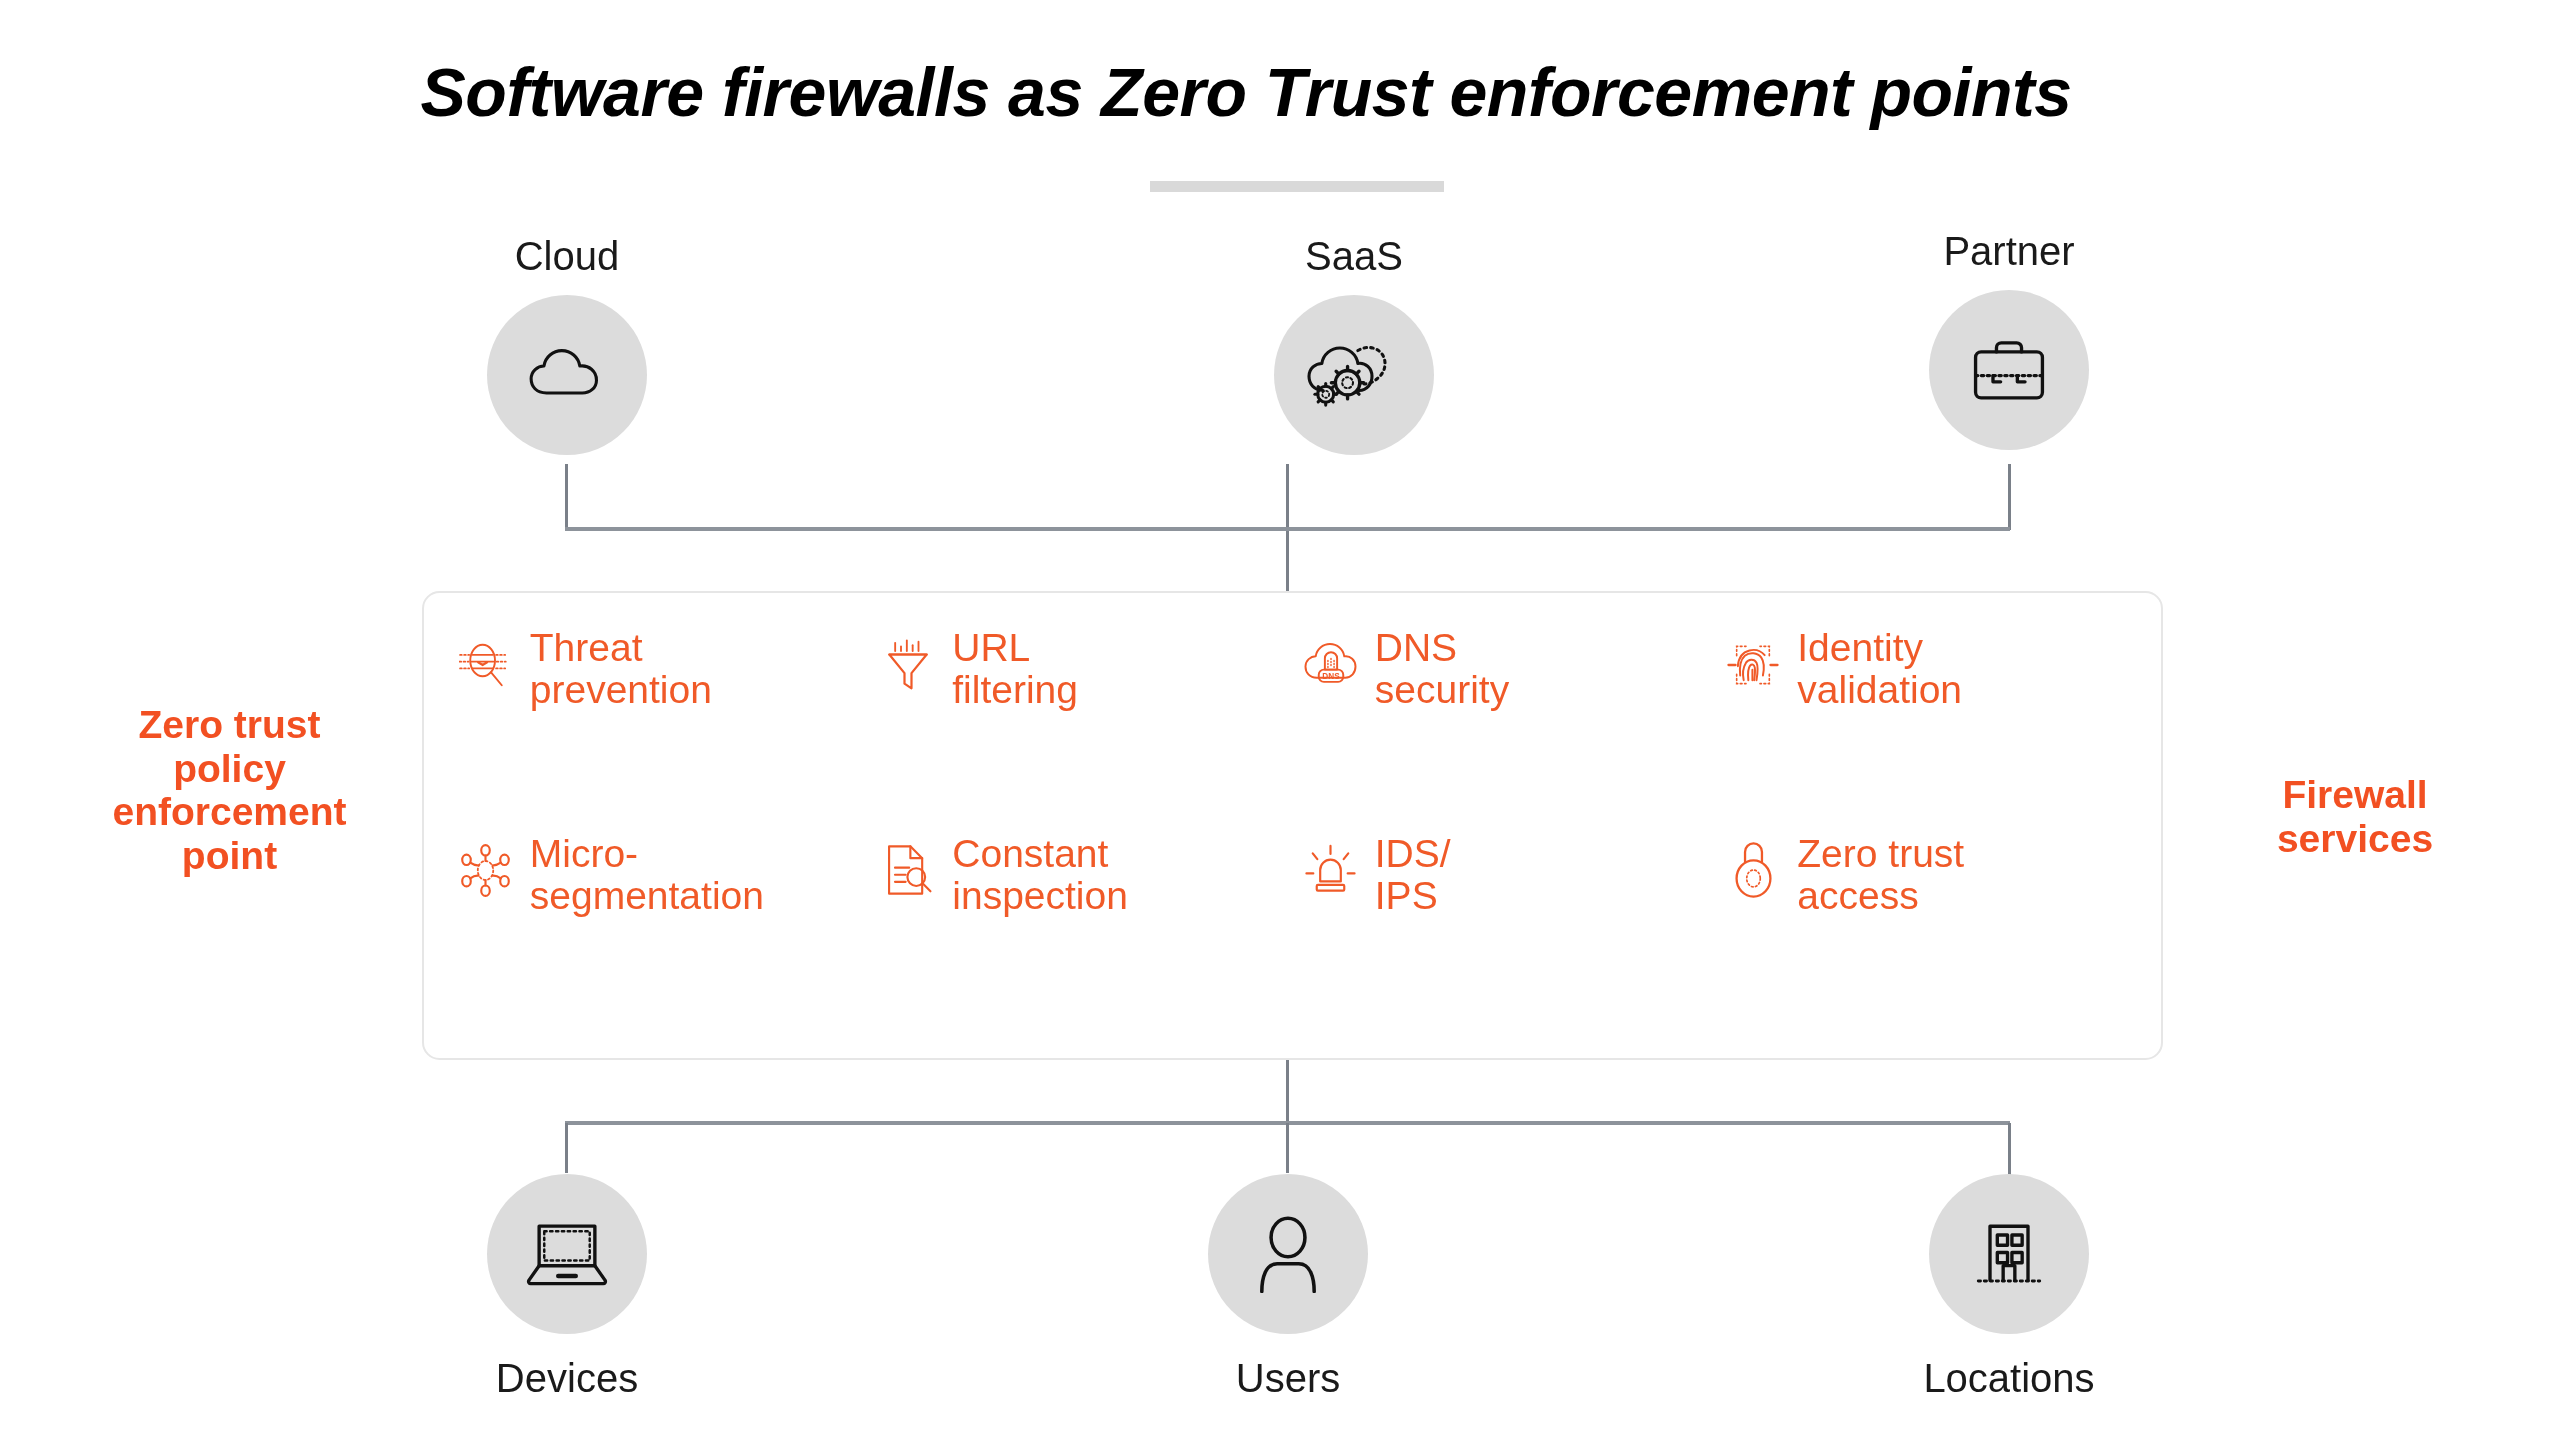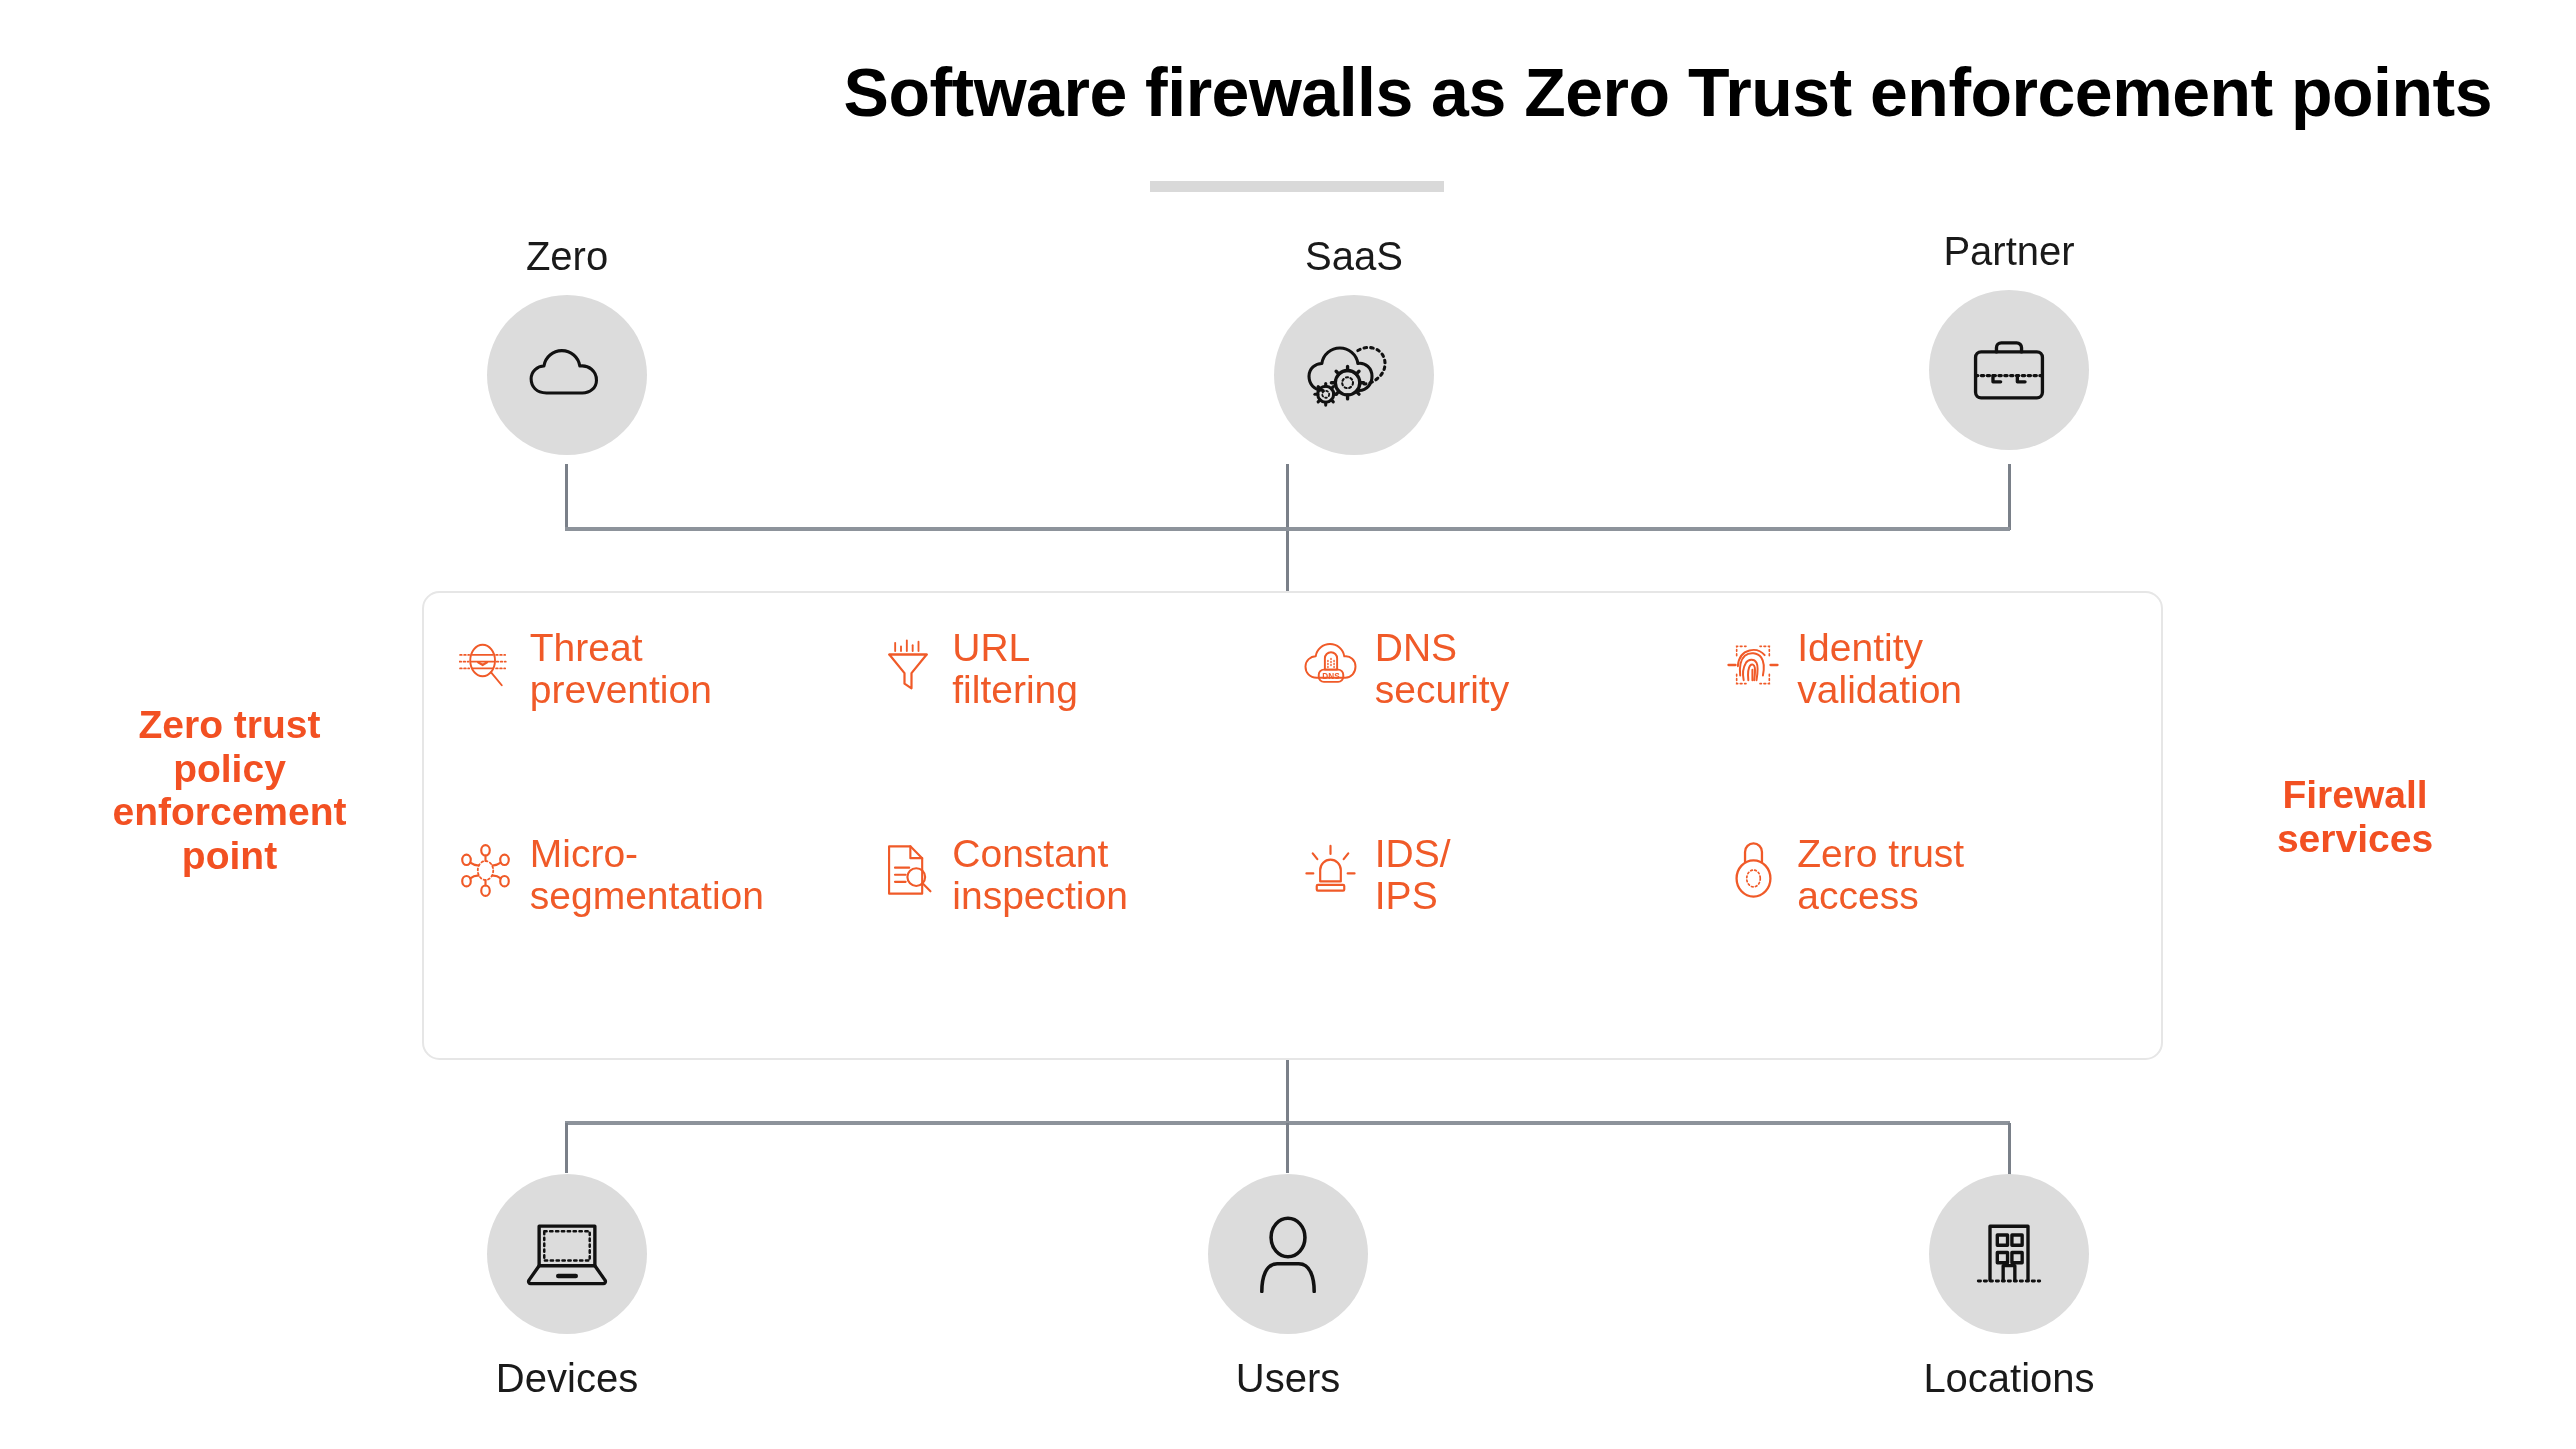--- a/index.html
+++ b/index.html
@@ -9,26 +9,27 @@
     background: #ffffff;
     font-family: "Liberation Sans", sans-serif;
     overflow: hidden;
   }
   #stage { position: relative; width: 2576px; height: 1449px; background:#fff; }
 
   
   .title {
     position: absolute;
     top: 57px; left: 0; width: 2492px;
-    text-align: right;
+    text-align: center;
     font-size: 68px;
     font-weight: 700;
     letter-spacing: -0.5px;
     color: #000000;
     line-height: 1.05;
+    font-style: italic;
   }
   .title-rule {
     position: absolute;
     top: 181px; left: 1150px;
     width: 294px; height: 11.3px;
     background: #d9d9d9;
   }
 
   
   .node { position: absolute; width: 330px; text-align: center; }
@@ -111,21 +112,21 @@
 </style>
 </head>
 <body>
 
 <div id="stage">
 
   <div class="title">Software firewalls as Zero Trust enforcement points</div>
   <div class="title-rule"></div>
 
   <div class="node node-top" style="left:402px; top:234px;">
-    <div class="node-label">Zero</div>
+    <div class="node-label">Cloud</div>
     <div class="node-circle">
       <span>
         <svg width="82" height="62" viewBox="0 0 64 48" fill="none" stroke="#111" stroke-width="2.4" stroke-linecap="round" stroke-linejoin="round">
           <path d="M16 38 C8 38 4 33 4 27 C4 21 9 17 14 17 C15 10 21 5 28 5 C35 5 41 10 42 17 C49 16 55 21 55 28 C55 34 50 38 44 38 Z"></path>
         </svg>
       </span>
     </div>
   </div>
 
   <div class="node node-top" style="left:1189px; top:234px;">

